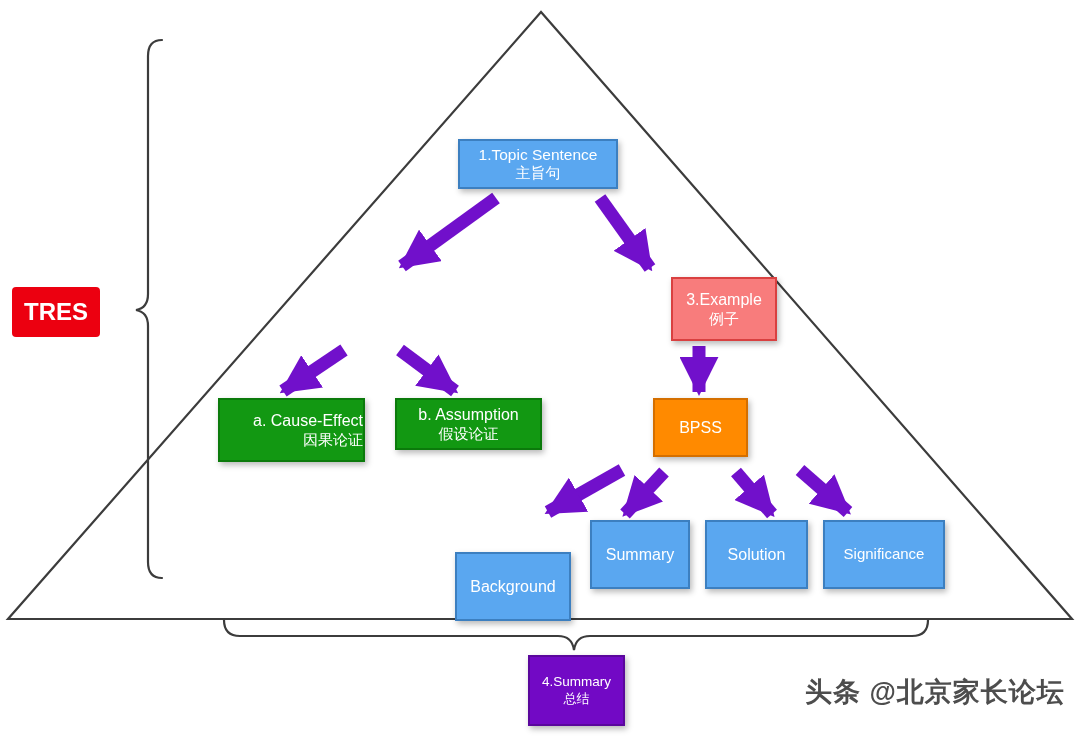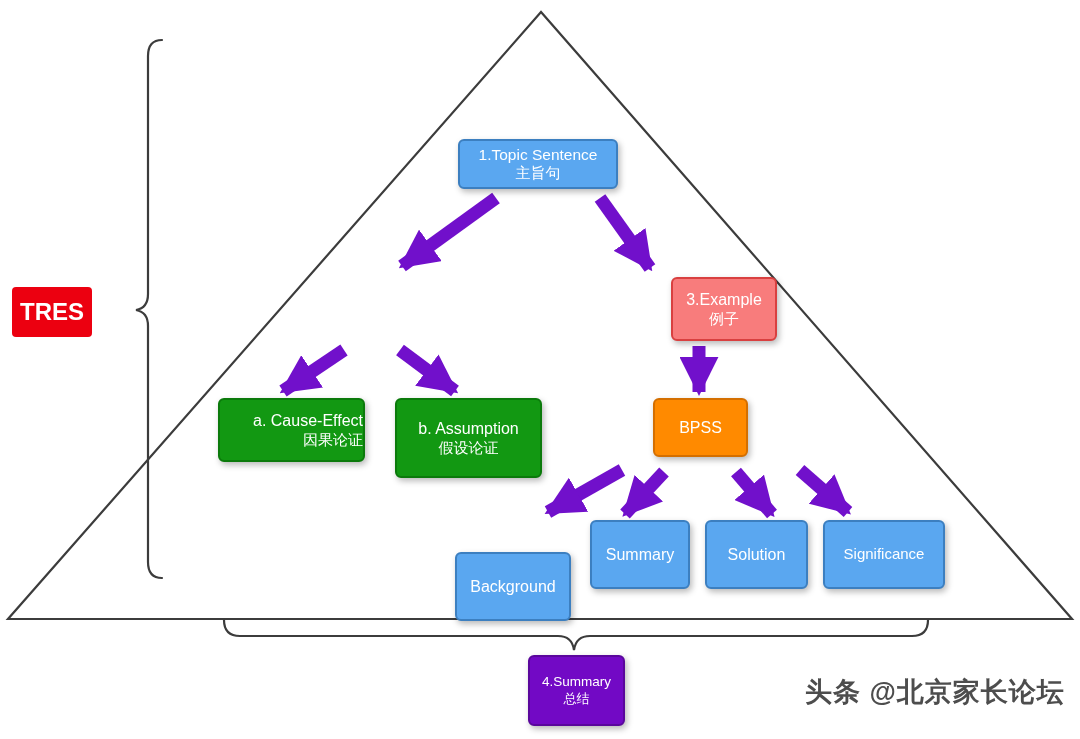--- a/index.html
+++ b/index.html
@@ -34,55 +34,55 @@
   #arrowhead path { fill: var(--arrow-purple, #7110CB); }
 
   .node {
     position: absolute;
     display: flex;
     flex-direction: column;
     align-items: center;
     justify-content: center;
     text-align: center;
     color: #ffffff;
-    border-radius: 6px;
+    border-radius: 0;
     box-shadow: 2px 3px 6px rgba(0,0,0,0.28);
     line-height: 1.25;
     box-sizing: border-box;
   }
   .node .en { font-size: 16px; }
   .node .zh { font-size: 15px; }
 
   .node-blue   { background: var(--box-blue, #5AA7F0);  border: 2px solid var(--box-blue-border, #3C7FC0); }
   .node-pink   { background: var(--box-pink, #F87C7C);  border: 2px solid var(--box-pink-border, #D94040); }
   .node-green  { background: var(--box-green, #129812); border: 2px solid var(--box-green-border, #0B7A0B); }
   .node-orange { background: var(--box-orange, #FF8A00);border: 2px solid var(--box-orange-border, #D46F00); }
   .node-purple { background: var(--box-purple, #7209C5);border: 2px solid var(--box-purple-border, #5A079C); }
 
   .tres-box {
     position: absolute;
     left: 12px; top: 287px;
-    width: 80px; height: 50px;
+    width: 88px; height: 50px;
     background: var(--tres-red, #EC0010);
     color: #ffffff;
     font-size: 24px;
     font-weight: bold;
     display: flex;
     align-items: center;
     justify-content: center;
     border-radius: 4px;
   }
 
   .n-topic        { left: 458px; top: 139px; width: 160px; height: 50px; }
   .n-topic .en    { font-size: 15.5px; }
   .n-topic .zh    { font-size: 15px; }
   .n-reason       { left: 324px; top: 277px; width: 98px;  height: 66px; }
   .n-example      { left: 671px; top: 277px; width: 106px; height: 64px; }
   .n-cause        { left: 218px; top: 398px; width: 147px; height: 64px; align-items: flex-end; }
-  .n-assumption   { left: 395px; top: 398px; width: 147px; height: 80px; }
+  .n-assumption   { left: 395px; top: 398px; width: 147px; height: 52px; }
   .n-bpss         { left: 653px; top: 398px; width: 95px;  height: 59px; }
   .n-background   { left: 455px; top: 552px; width: 116px; height: 69px; }
   .n-problem      { left: 590px; top: 520px; width: 100px; height: 69px; }
   .n-solution     { left: 705px; top: 520px; width: 103px; height: 69px; }
   .n-significance { left: 823px; top: 520px; width: 122px; height: 69px; }
   .n-significance .en { font-size: 15px; text-align: center; }
   .n-summary      { left: 528px; top: 655px; width: 97px;  height: 71px; }
   .n-summary .en  { font-size: 13.5px; }
   .n-summary .zh  { font-size: 13px; }
 

